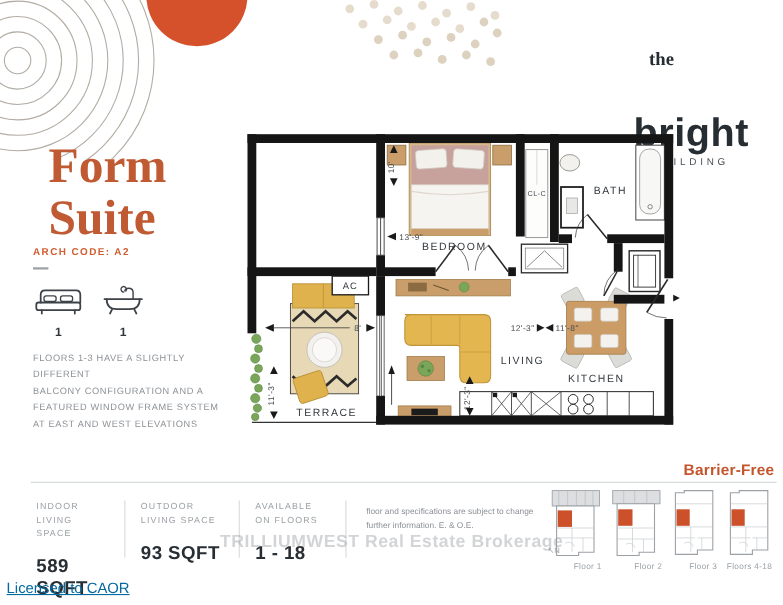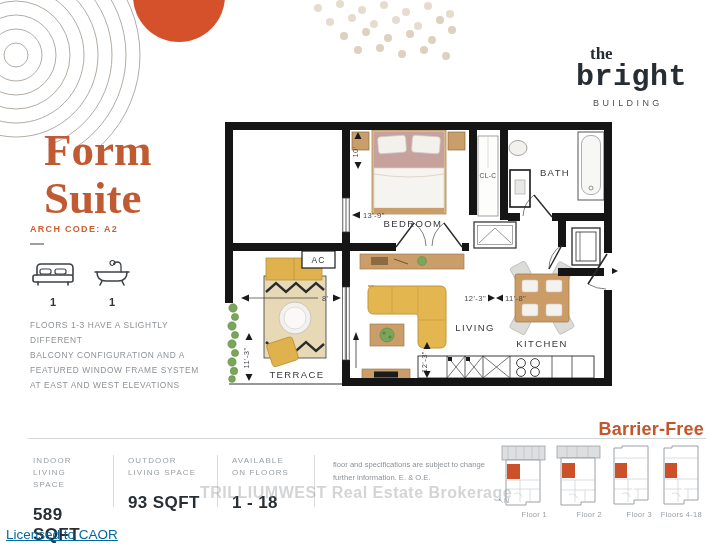--- a/index.html
+++ b/index.html
@@ -6,36 +6,36 @@
   .page{position:relative;width:712px;height:550px;background:#ffffff;overflow:hidden;
         font-family:"Liberation Sans",sans-serif;color:#2b3137;}
   .abs{position:absolute;}
 
   
   .orange-circle{left:133px;top:-50px;width:92px;height:92px;border-radius:50%;background:#d5512b;}
 
   
   .logo{right:26px;top:22px;width:110px;text-align:left;color:#262d33;}
   .logo-the{font-family:"Liberation Serif",serif;font-weight:bold;font-size:17px;margin-left:14px;line-height:16px;margin-top:24px;}
-  .logo-name{font-family:Liberation Mono, monospace;font-weight:bold;font-size:30px;line-height:30px;letter-spacing:.5px;}
+  .logo-name{font-family:Liberation Sans, sans-serif;font-weight:bold;font-size:36px;line-height:30px;letter-spacing:.5px;margin-top:44px;}
   .logo-sub{font-size:9px;letter-spacing:3.4px;color:#4b5258;margin-top:6px;margin-left:17px;}
 
   
   .title{left:44px;top:126px;font-family:"Liberation Serif",serif;font-weight:bold;
          font-size:45px;line-height:48px;color:#c05a33;}
   .archcode{left:30px;top:224px;font-size:9px;letter-spacing:1.3px;color:#cf5f33;font-weight:bold;}
   .dash{left:30px;top:243px;width:14px;height:2px;background:#9aa0a5;}
   .legend{left:30px;top:258px;display:flex;gap:16px;}
   .legend .item{display:flex;flex-direction:column;align-items:center;gap:8px;}
   .legend .count{font-size:11px;font-weight:bold;color:#2f353b;}
   .note{left:30px;top:318px;width:185px;font-size:8.4px;line-height:15px;
         letter-spacing:.6px;color:#8d9297;}
 
   
-  .barrier{right:8px;top:419px;font-size:18px;font-weight:bold;color:#c4552c;letter-spacing:.2px;}
+  .barrier{right:8px;top:419px;font-size:14px;font-weight:bold;color:#c4552c;letter-spacing:.2px;}
   .rule{left:28px;top:438px;width:678px;height:1px;background:#d2d5d7;}
   .stats{left:33px;top:455px;display:flex;align-items:flex-start;}
   .stat{display:flex;flex-direction:column;}
   .stat .lab{font-size:8px;letter-spacing:1.1px;color:#9aa0a5;line-height:12px;}
   .stat .val{margin-top:14px;font-size:17px;font-weight:bold;color:#272e34;letter-spacing:.4px;}
   .vdiv{width:1px;height:52px;background:#d8dadc;margin:0 14px;}
   .stat1{width:66px;} .stat2{width:75px;} .stat3{width:68px;}
   .disclaimer{left:333px;top:458px;width:170px;font-size:7.6px;line-height:13px;color:#8d9297;z-index:2;}
   .keyplans{left:500px;top:444px;display:flex;gap:8px;z-index:2;}
   .keyplan{display:flex;flex-direction:column;align-items:flex-end;}

